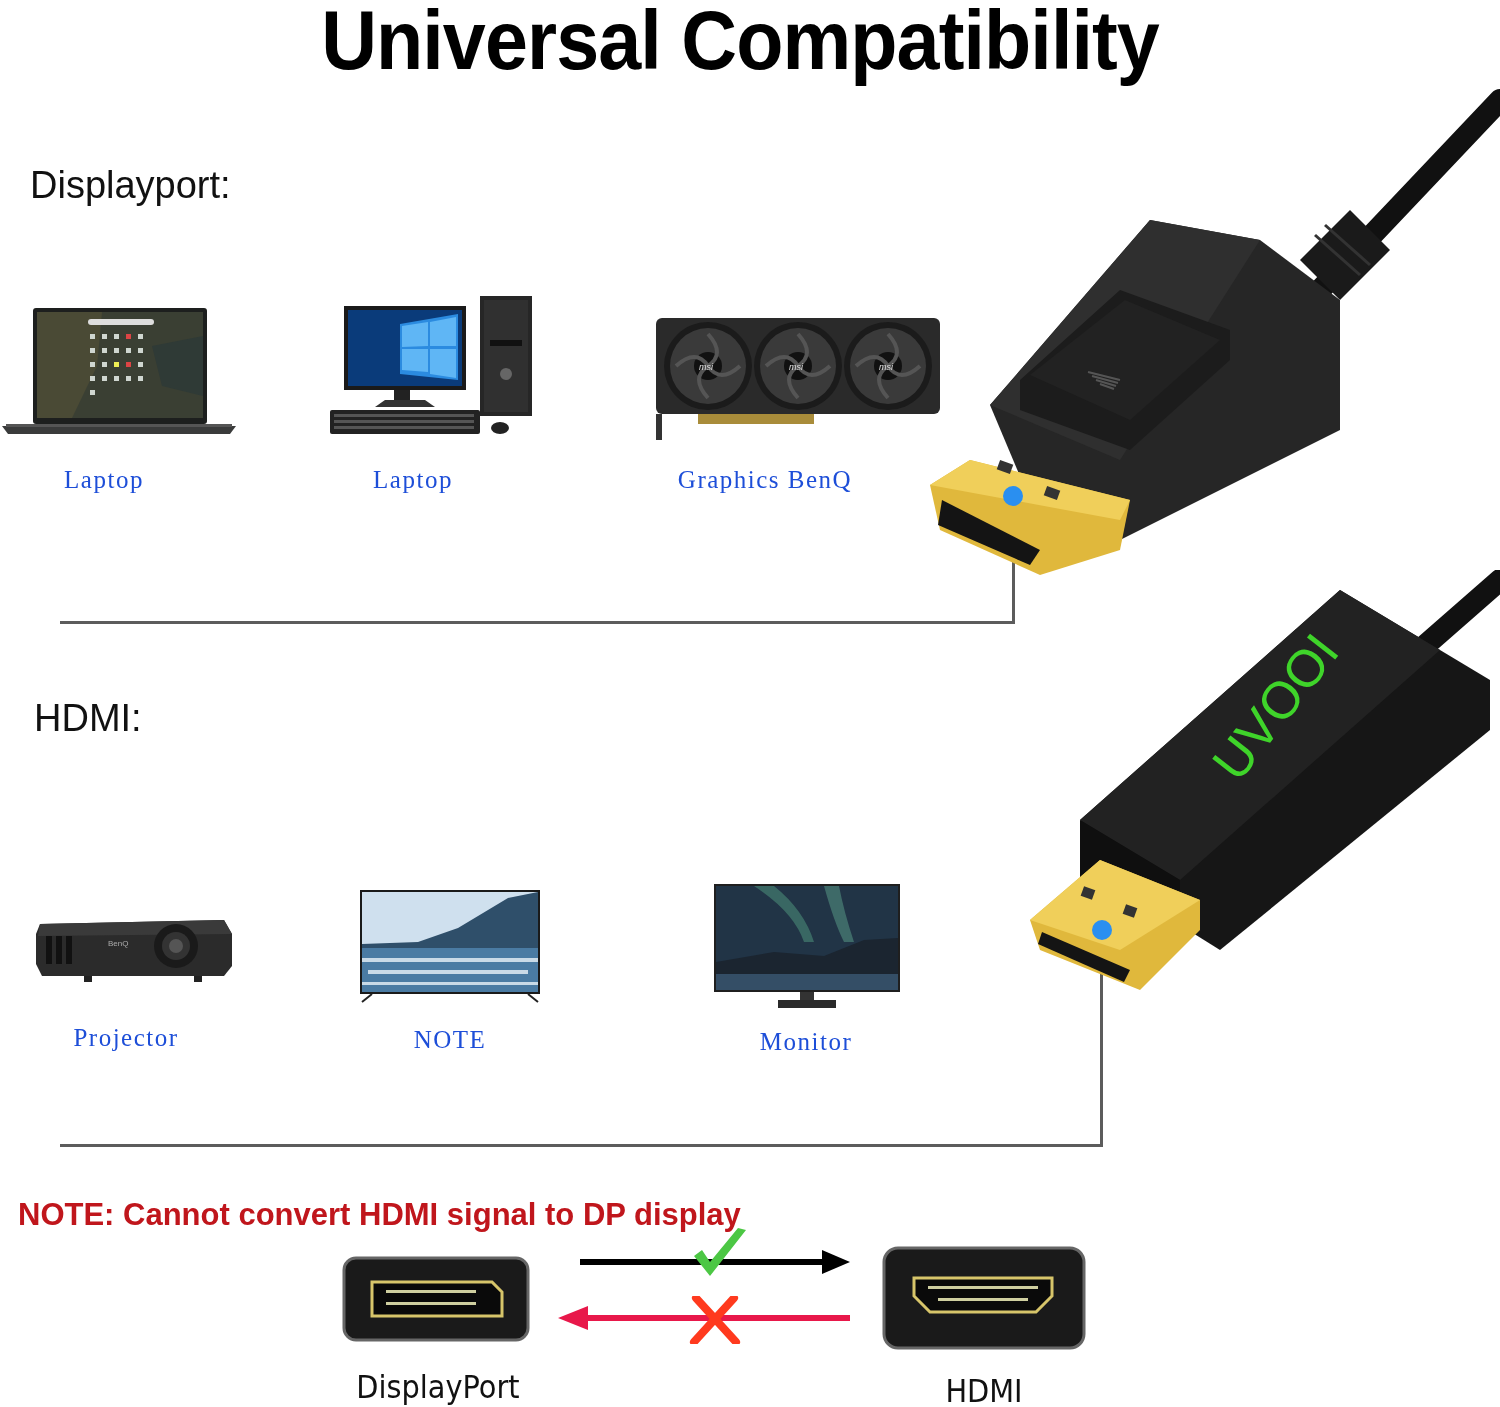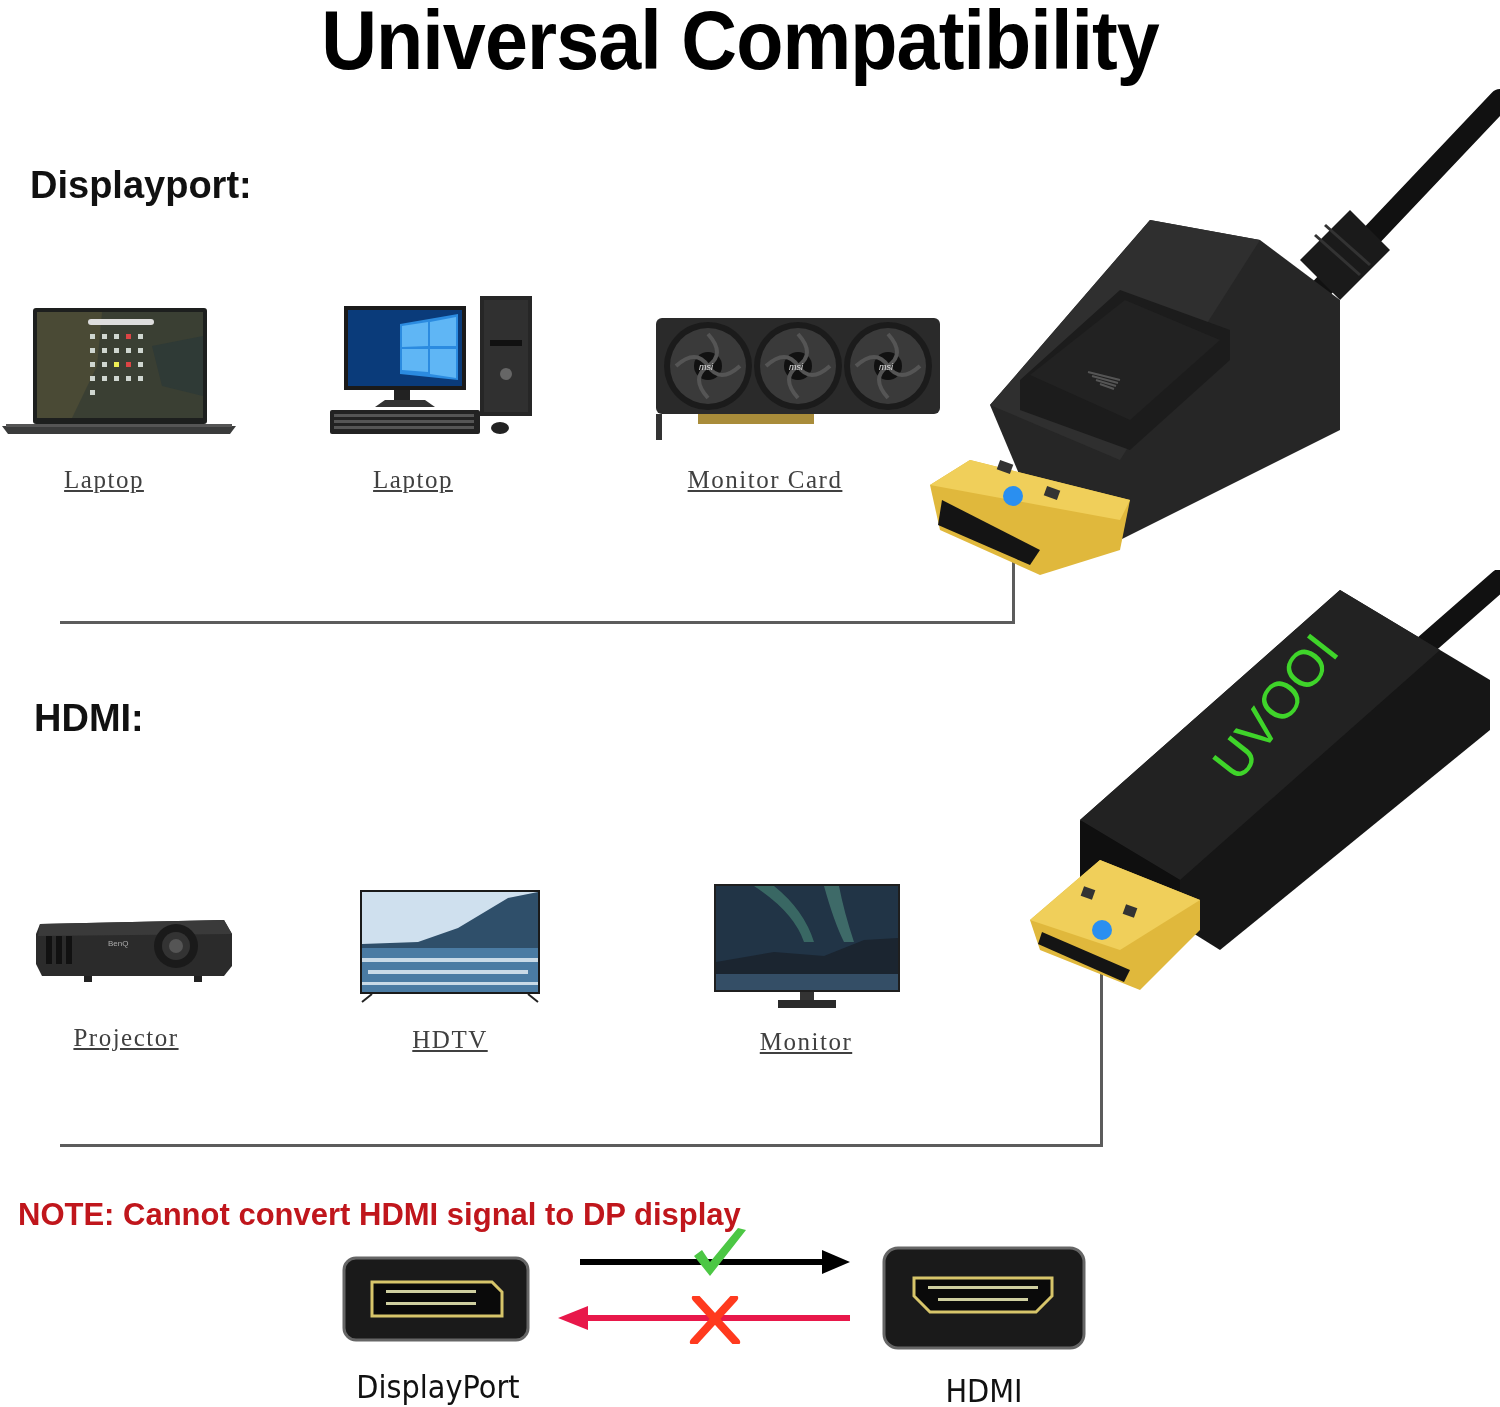--- a/index.html
+++ b/index.html
@@ -1,20 +1,20 @@
 <!DOCTYPE html>
 <html><head>
 <meta charset="utf-8">
 <style>
   html, body { margin:0; padding:0; background:#fff; }
   body { width:1500px; height:1407px; position:relative; overflow:hidden; font-family:"Liberation Sans", sans-serif; }
   .abs { position:absolute; }
   .title { left:0; width:1480px; top:-8px; text-align:center; font-size:84px; font-weight:bold; color:#000; letter-spacing:-1px; font-family:"Liberation Sans", sans-serif; transform:scaleX(0.92); transform-origin:center; }
-  .section-head { font-size:38px; font-weight:bold; color:#111; font-family:"Liberation Sans", sans-serif; }
-  .dev-label { font-family:"Liberation Serif", serif; font-size:25px; color:#404040; letter-spacing:1.5px; text-align:center;text-decoration:underline; }
+  .section-head { font-size:38px; font-weight:normal; color:#111; font-family:"Liberation Sans", sans-serif; }
+  .dev-label { font-family:"Liberation Serif", serif; font-size:25px; color:#1d4ed8; letter-spacing:1.5px; text-align:center; }
   .hline { height:3px; background:#5c5c5c; }
   .vline { width:3px; background:#5c5c5c; }
   .note { font-size:31px; font-weight:bold; color:#c0161c; font-family:"Liberation Sans", sans-serif;margin-top:35px; }
   .port-label { font-size:32px; color:#111; text-align:center; font-family:"DejaVu Sans", sans-serif; transform:scaleX(0.9); }
   .dot { width:20px; height:20px; border-radius:50%; background:#2a8ff0; }
 </style>
 </head>
 <body>
 
 <div class="abs title">Universal Compatibility</div>
@@ -101,21 +101,21 @@
     </g>
     <g fill="#ddd" font-size="9" font-style="italic" font-family="Liberation Sans, sans-serif">
         <text x="53" y="56">msi</text>
         <text x="143" y="56">msi</text>
         <text x="233" y="56">msi</text>
       </g>
     <rect x="52" y="100" width="116" height="10" fill="#a98c3a"></rect>
     <rect x="10" y="100" width="6" height="26" fill="#333"></rect>
   </svg>
 </div>
-<div class="abs dev-label" style="left:660px;top:466px;width:210px;">Monitor Card</div>
+<div class="abs dev-label" style="left:660px;top:466px;width:210px;">Graphics BenQ</div>
 
 <div class="abs hline" style="left:60px;top:621px;width:955px;"></div>
 <div class="abs vline" style="left:1012px;top:496px;height:128px;"></div>
 
 <div class="abs" style="left:920px;top:60px;width:580px;height:520px;">
   <svg width="580" height="520" viewBox="0 0 580 520">
     <path d="M580 40 L400 230" stroke="#111" stroke-width="22" stroke-linecap="round"></path>
     <path d="M430 150 L470 190 L420 240 L380 200 Z" fill="#1a1a1a"></path>
     <g stroke="#333" stroke-width="3">
         <line x1="395" y1="175" x2="440" y2="215"></line>
@@ -168,21 +168,21 @@
     <path d="M4 56 L60 54 L100 40 L150 10 L180 4 L180 70 L4 70 Z" fill="#2f4f6a"></path>
     <rect x="4" y="60" width="176" height="44" fill="#4a7ba3"></rect>
     <g fill="#e9f2f8" opacity="0.8">
         <rect x="4" y="70" width="176" height="4"></rect>
         <rect x="10" y="82" width="160" height="4"></rect>
         <rect x="4" y="94" width="176" height="3"></rect>
       </g>
     <path d="M14 106 L4 114 M170 106 L180 114" stroke="#222" stroke-width="2"></path>
   </svg>
 </div>
-<div class="abs dev-label" style="left:350px;top:1026px;width:200px;">HDTV</div>
+<div class="abs dev-label" style="left:350px;top:1026px;width:200px;">NOTE</div>
 
 <div class="abs" style="left:714px;top:882px;width:186px;height:128px;">
   <svg width="186" height="128" viewBox="0 0 186 128">
     <rect x="0" y="2" width="186" height="108" fill="#1f1f1f"></rect>
     <rect x="2" y="4" width="182" height="104" fill="#213446"></rect>
     <path d="M40 4 Q80 30 90 60 L100 60 Q90 28 60 4 Z" fill="#4a8a76" opacity="0.6"></path>
     <path d="M110 4 Q120 40 130 60 L140 60 Q130 30 125 4 Z" fill="#5ba08a" opacity="0.5"></path>
     <path d="M2 80 L60 70 L110 74 L150 58 L184 56 L184 108 L2 108 Z" fill="#1b2530"></path>
     <rect x="2" y="92" width="182" height="16" fill="#344e66"></rect>
     <rect x="86" y="110" width="14" height="10" fill="#333"></rect>

